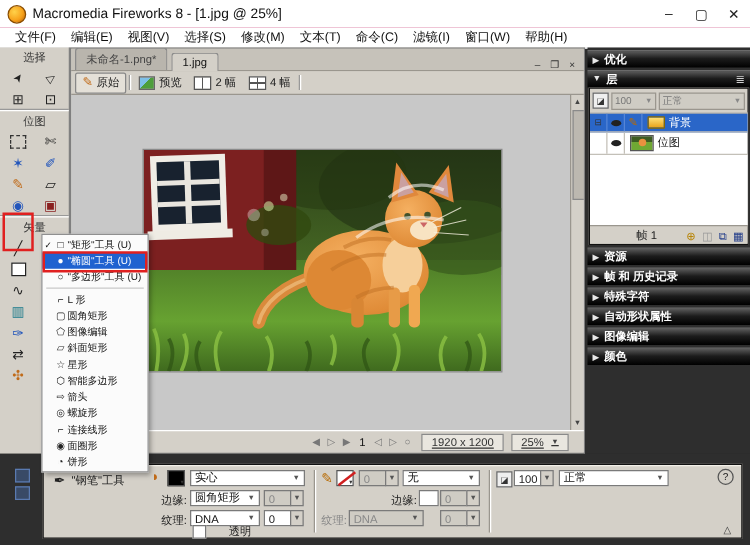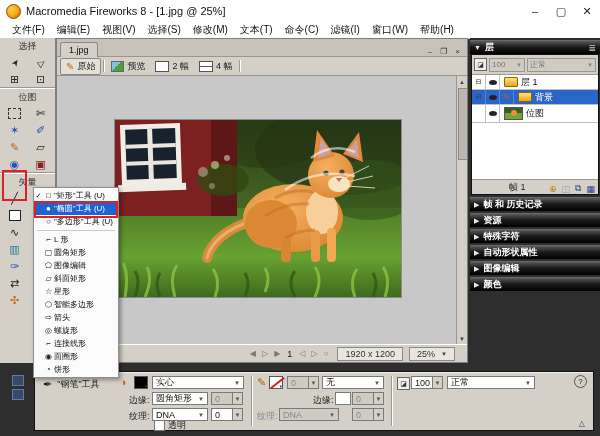--- a/index.html
+++ b/index.html
@@ -44,21 +44,21 @@
      linear-gradient(90deg,transparent 0 48%,#555 48% 52%,transparent 52% 100%),
      linear-gradient(180deg,transparent 0 42%,#555 42% 58%,transparent 58% 100%),#fff;}
   #canvaswrap{flex:1;position:relative;background:#c8c8c8;overflow:hidden;}
   #photo{position:absolute;left:57px;top:43px;width:286px;height:177px;border:1px solid #8a8a8a;box-sizing:content-box;}
   #vscroll{position:absolute;right:0;top:0;width:11px;height:100%;background:#d4d0c8;border-left:1px solid #9a968e;box-sizing:border-box;}
   #vthumb{position:absolute;left:1px;top:12px;width:8px;height:70px;background:#bcb8b0;border:1px solid #8a8a8a;}
   .sarrow{position:absolute;left:0;width:10px;height:11px;font-size:6px;color:#444;display:flex;align-items:center;justify-content:center;}
   #statusbar{height:17px;background:#d4d0c8;border-top:1px solid #fff;display:flex;align-items:center;justify-content:flex-end;font-size:9px;color:#333;padding-right:12px;}
   .transport{font-size:8px;color:#777;padding:0 3px;}
   #framenum{font-size:9px;color:#111;padding:0 4px;}
-  .statbox{border:1px solid #8a8a8a;background:#e9e6df;padding:1px 7px;margin-left:6px;display:flex;align-items:center;white-space:nowrap;}
+  .statbox{border:1px solid #8a8a8a;background:#e9e6df;padding:1px 7px;margin-left:6px;display:flex;align-items:center;white-space:nowrap;text-decoration:underline;}
   
   #dock{left:470px;top:38px;width:130px;height:325px;background:#2e2e2e;}
   .phead{height:13px;margin-top:2px;display:flex;align-items:center;background:linear-gradient(#5a5a5a,#1c1c1c 45%,#000);color:#fff;font-size:9px;font-weight:bold;padding:0 4px;border-top:1px solid #6a6a6a;}
   .phead .tri{font-size:7px;margin-right:4px;color:#e8e8e8;}
   .phead .opts{margin-left:auto;font-weight:normal;font-size:9px;color:#cfcfcf;}
   #layersbody{background:#d4d0c8;border:1px solid #111;margin:0 1px;}
   #moderow{height:17px;display:flex;align-items:center;padding:1px 2px;gap:2px;}
   .miniic{width:11px;height:11px;border:1px solid #666;background:#efefef;font-size:7px;display:flex;align-items:center;justify-content:center;color:#333;}
   .ddg{height:12px;border:1px solid #9a968e;background:#cfccc4;color:#777;font-size:8px;display:flex;align-items:center;padding:0 2px;}
   .ddg .arr{margin-left:auto;font-size:6px;color:#888;}
@@ -176,20 +176,21 @@
     <div class="tbtn orange">◗</div>
     <div class="tbtn">⇄</div>
     <div class="tbtn">▢</div>
     <div class="tbtn orange">✣</div>
     <div class="tbtn">◎</div>
   </div>
 </div>
 
 <div id="docwin" class="abs">
   <div id="tabbar">
+    <div class="tab inactive">未命名-1.png*</div>
     <div class="tab active">1.jpg</div>
     <div id="doccontrols">
       <div class="dcbtn">–</div>
       <div class="dcbtn">❐</div>
       <div class="dcbtn">×</div>
     </div>
   </div>
   <div id="viewbar">
     <div class="viewmode sel">
       <span class="vicon orange">✎</span>
@@ -296,45 +297,41 @@
     <span class="statbox">1920 x 1200</span>
     <span class="statbox">
       <span>25%</span>
       <span style="margin-left:6px;font-size:6px;color:#444;">▼</span>
     </span>
   </div>
 </div>
 
 <div id="dock" class="abs">
   <div class="phead">
+    <span class="tri">▶</span>
+    <span>优化</span>
+  </div>
+  <div class="phead">
     <span class="tri">▼</span>
     <span>层</span>
     <span class="opts">≣</span>
   </div>
   <div id="layersbody">
     <div id="moderow">
       <div class="miniic">◪</div>
       <div class="ddg" style="width:30px;">
         <span>100</span>
         <span class="arr">▼</span>
       </div>
       <div class="ddg" style="flex:1;">
         <span>正常</span>
         <span class="arr">▼</span>
       </div>
     </div>
     <div id="layerrows">
-      <div class="lrow">
-        <div class="lcell">⊟</div>
-        <div class="lcell">
-            <span class="eye"></span>
-          </div>
-        <div class="folder"></div>
-        <span class="lname">层 1</span>
-      </div>
       <div class="lrow sel">
         <div class="lcell">⊟</div>
         <div class="lcell">
             <span class="eye"></span>
           </div>
         <div class="lcell pencil-ic">✎</div>
         <div class="folder"></div>
         <span class="lname">背景</span>
       </div>
       <div class="lrow" style="height:17px;">
@@ -350,25 +347,25 @@
     <div id="layersfoot">
       <span style="margin-left:34px;">帧 1</span>
       <span style="margin-left:auto;" class="fic gold">⊕</span>
       <span class="fic dim">◫</span>
       <span class="fic blue">⧉</span>
       <span class="fic blue">▦</span>
     </div>
   </div>
   <div class="phead">
     <span class="tri">▶</span>
+    <span>资源</span>
+  </div>
+  <div class="phead">
+    <span class="tri">▶</span>
     <span>帧 和 历史记录</span>
-  </div>
-  <div class="phead">
-    <span class="tri">▶</span>
-    <span>资源</span>
   </div>
   <div class="phead">
     <span class="tri">▶</span>
     <span>特殊字符</span>
   </div>
   <div class="phead">
     <span class="tri">▶</span>
     <span>自动形状属性</span>
   </div>
   <div class="phead">
@@ -410,21 +407,21 @@
     <span class="pl" style="left:94px;top:38px;">纹理:</span>
     <div class="dd" style="left:117px;top:36px;width:56px;">
       <span>DNA</span>
       <span class="arr">▼</span>
     </div>
     <div class="numb" style="left:176px;top:36px;">
         <span>0</span>
       </div>
     <div class="spin" style="left:197px;top:36px;">▼</div>
 
-    <span class="pl" style="left:119px;top:47px;display:flex;align-items:center;gap:3px;">
+    <span class="pl" style="left:119px;top:47px;display:flex;align-items:center;gap:18px;">
         <span class="chk" style="position:static;"></span>
         <span>透明</span>
       </span>
     <div class="pcol-sep" style="left:216px;"></div>
 
     <span class="pl" style="left:222px;top:4px;font-size:11px;color:#b86a00;">✎</span>
     <div class="swatch" id="strokeswatch" style="left:234px;top:4px;">
         <span class="ddt">▾</span>
       </div>
     <div class="numb dis" style="left:252px;top:4px;">

